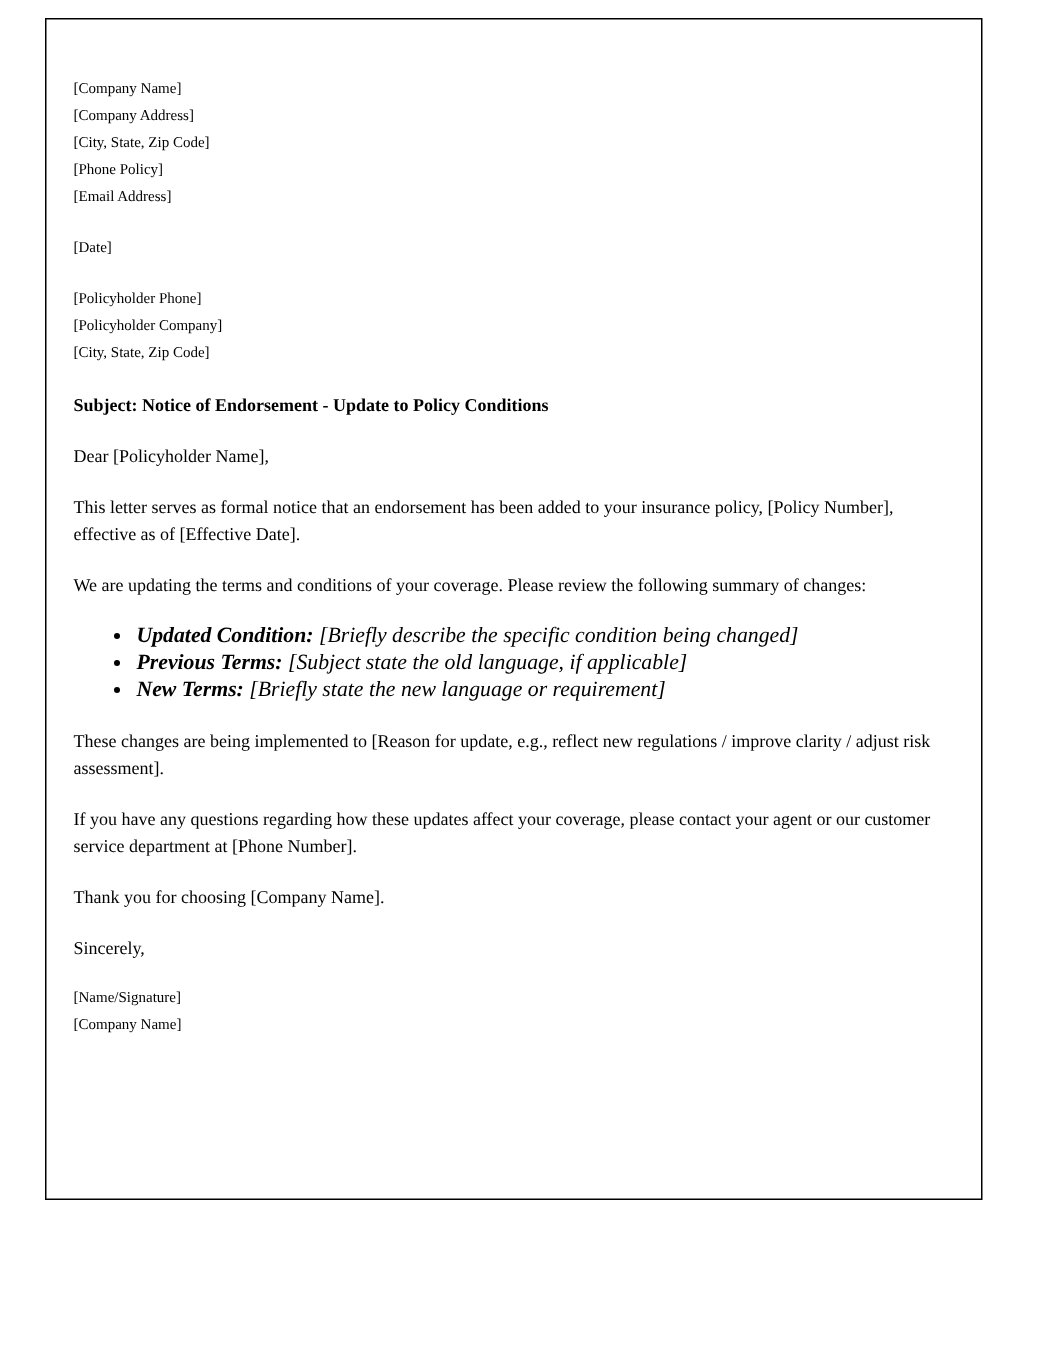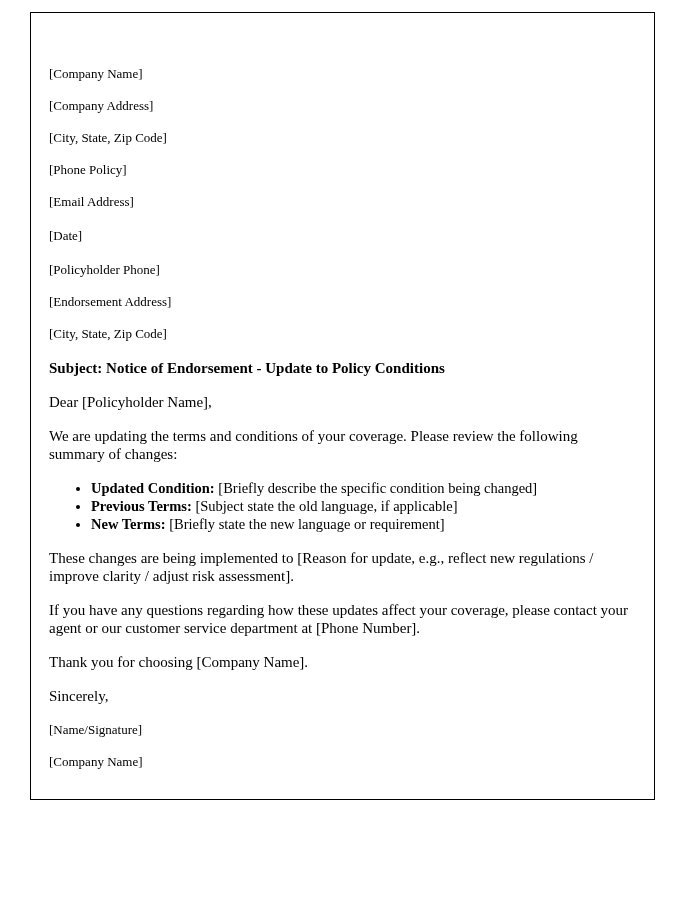--- a/index.html
+++ b/index.html
@@ -12,35 +12,35 @@
   .page {
     position: absolute;
     left: 30px; top: 12px;
     width: 625px; height: 788px;
     border: 1px solid #000000;
     padding: 38px 20px 0 18px;
     background: #ffffff;
     overflow: hidden;
   }
   .line {
-    font-size: 13px;
+    font-size: 10px;
     line-height: 18px;
     white-space: pre-wrap;
-    margin-top: 14px;
   }
   .block { margin-bottom: 16px; }
   .para {
-    font-size: 15px;
+    font-size: 12px;
     line-height: 18px;
     margin-bottom: 16px;
   }
   .bold { font-weight: bold; }
   ul.changes {
     margin: 0 0 16px 0;
     padding-left: 42px;
+    font-style: italic;
   }
   ul.changes li {
     font-size: 14.5px;
     line-height: 18px;
   }
 </style>
 </head>
 <body>
 
 <div class="page">
@@ -52,28 +52,29 @@
     <div class="line">[Phone Policy]</div>
     <div class="line">[Email Address]</div>
   </div>
 
   <div class="block">
     <div class="line">[Date]</div>
   </div>
 
   <div class="block">
     <div class="line">[Policyholder Phone]</div>
-    <div class="line">[Endorsement Address]</div>
+    <div class="line">[Policyholder Company]</div>
     <div class="line">[City, State, Zip Code]</div>
   </div>
 
   <div class="para bold">Subject: Notice of Endorsement - Update to Policy Conditions</div>
 
   <div class="para">Dear [Policyholder Name],</div>
 
+  <div class="para">This letter serves as formal notice that an endorsement has been added to your insurance policy, [Policy Number], effective as of [Effective Date].</div>
 
   <div class="para">We are updating the terms and conditions of your coverage. Please review the following summary of changes:</div>
 
   <ul class="changes">
     <li><span class="bold">Updated Condition:</span><span> [Briefly describe the specific condition being changed]</span></li>
     <li><span class="bold">Previous Terms:</span><span> [Subject state the old language, if applicable]</span></li>
     <li><span class="bold">New Terms:</span><span> [Briefly state the new language or requirement]</span></li>
   </ul>
 
   <div class="para">These changes are being implemented to [Reason for update, e.g., reflect new regulations / improve clarity / adjust risk assessment].</div>

